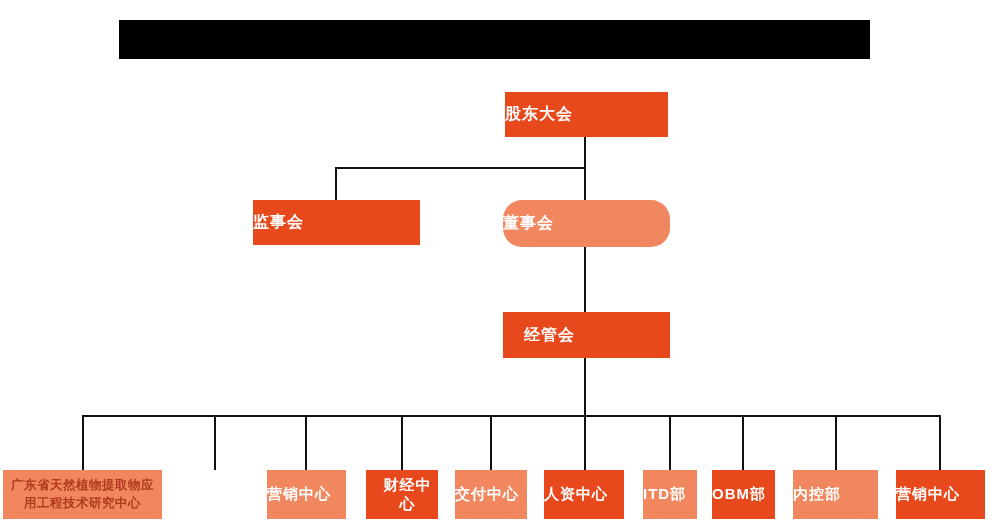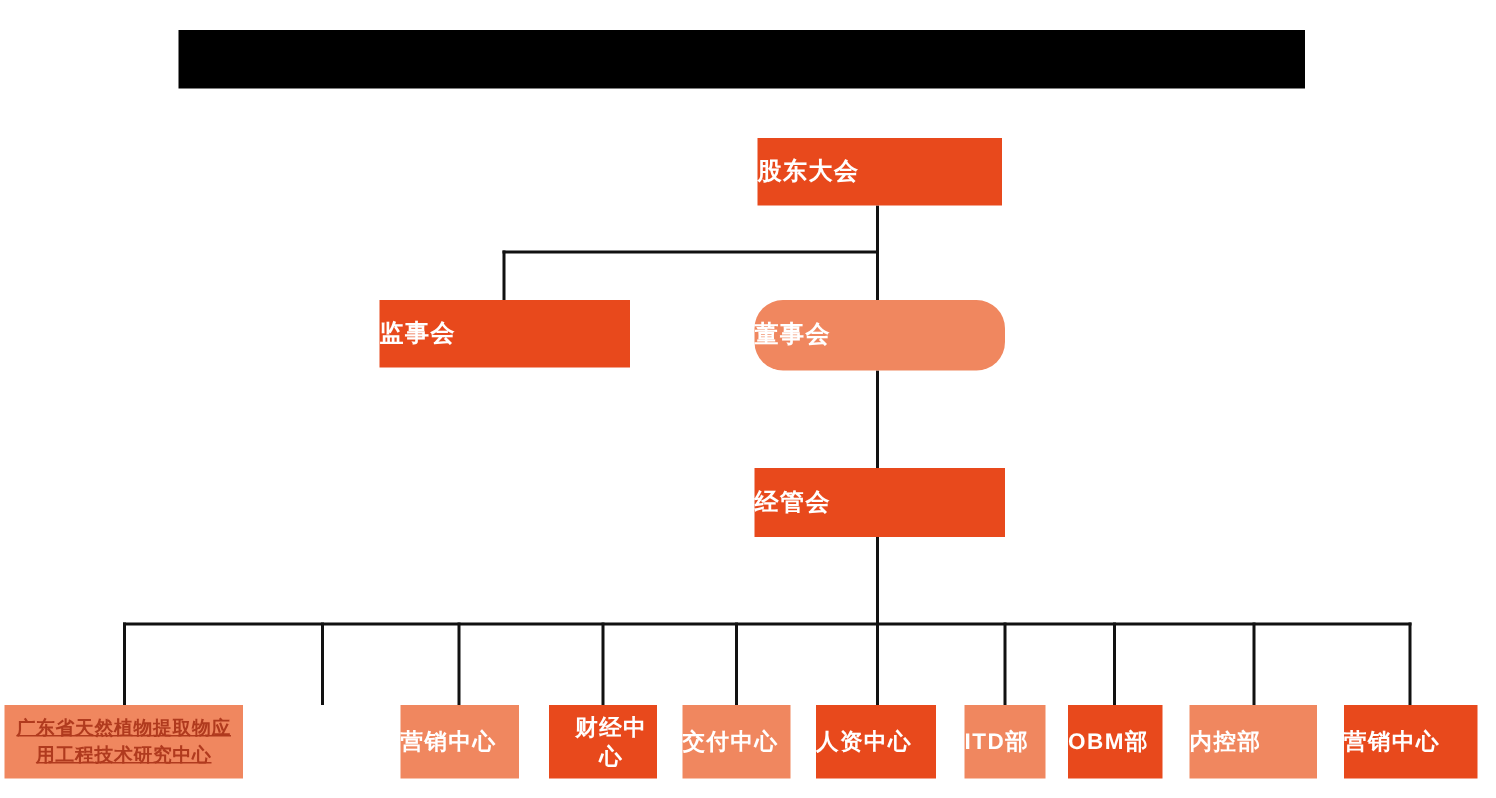--- a/index.html
+++ b/index.html
@@ -48,22 +48,22 @@
     padding: 2px 4px;
   }
   .line {
     position: absolute;
     background: var(--connector, #111);
   }
   
   .n-shareholders { left: 505px; top: 92px;  width: 163px; height: 45px; }
   .n-supervisors  { left: 253px; top: 200px; width: 167px; height: 45px; }
   .n-directors    { left: 503px; top: 200px; width: 167px; height: 47px; border-radius: 19px; }
-  .n-management   { left: 503px; top: 312px; width: 167px; height: 46px; }
-  .d0 { left: 3px;   top: 470px; width: 159px; height: 49px; text-decoration: underline; }
+  .n-management   { left: 503px; top: 312px; width: 167px; height: 46px; padding-left: 21px; }
+  .d0 { left: 3px;   top: 470px; width: 159px; height: 49px; }
   .d1 { left: 178px; top: 470px; width: 74px;  height: 49px; }
   .d2 { left: 267px; top: 470px; width: 79px;  height: 49px; }
   .d3 { left: 366px; top: 470px; width: 72px;  height: 49px; padding-left: 11px; }
   .d4 { left: 455px; top: 470px; width: 72px;  height: 49px; }
   .d5 { left: 544px; top: 470px; width: 80px;  height: 49px; }
   .d6 { left: 643px; top: 470px; width: 54px;  height: 49px; }
   .d7 { left: 712px; top: 470px; width: 63px;  height: 49px; }
   .d8 { left: 793px; top: 470px; width: 85px;  height: 49px; }
   .d9 { left: 896px; top: 470px; width: 89px;  height: 49px; }
 </style>

